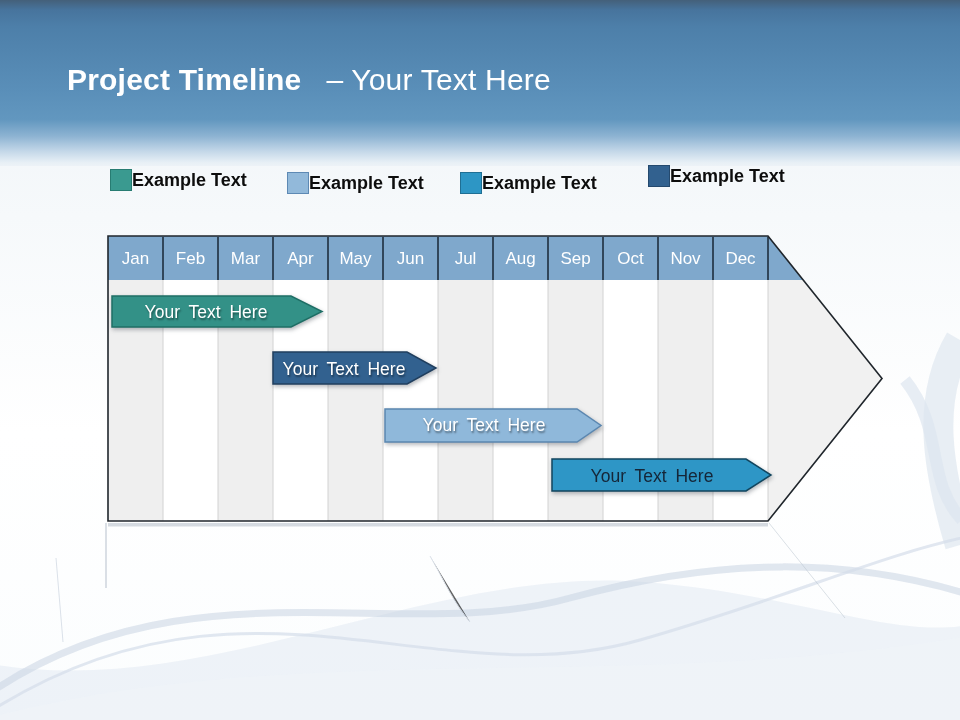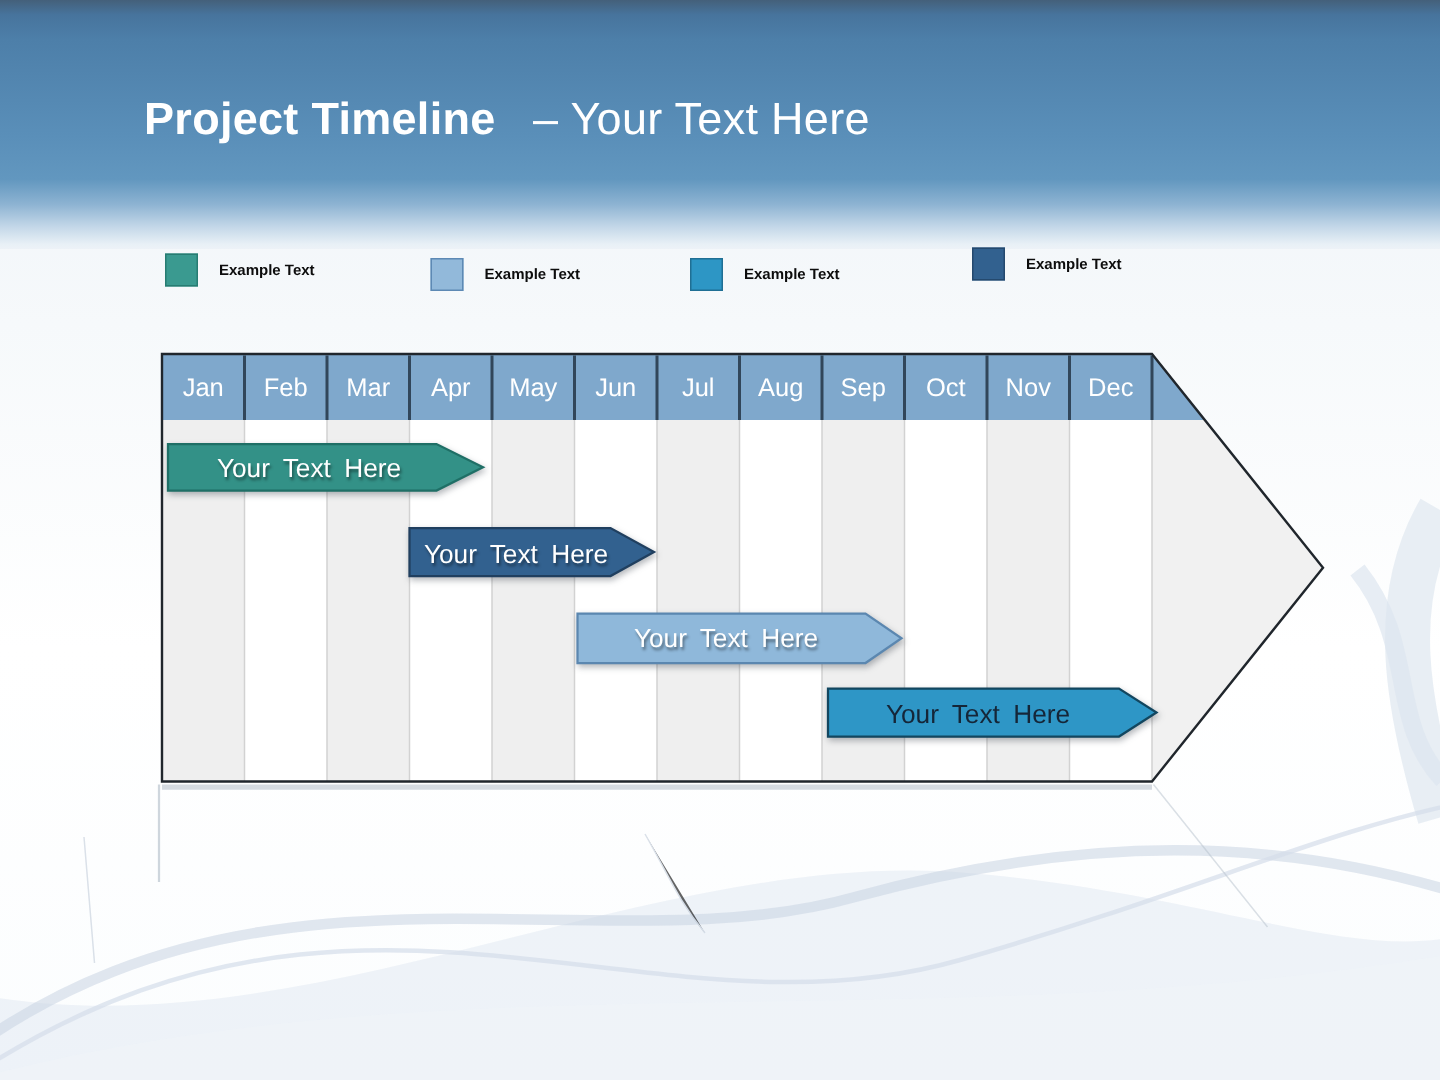--- a/index.html
+++ b/index.html
@@ -10,34 +10,34 @@
   }
   
   .banner{
     position:absolute;left:0;top:0;width:960px;height:166px;
     background:linear-gradient(180deg,#44607a 0%,#47749d 6%,#4d7fa9 16%,#5a8fb9 55%,#6297bf 72%,#8db3d2 82%,#c3d7e8 91%,#e8f0f6 98%,#edf2f7 100%);
   }
   .slide-title{
     position:absolute;left:67px;top:60px;margin:0;
     font-size:30px;line-height:40px;color:#ffffff;letter-spacing:.2px;white-space:nowrap;
   }
-  .slide-title .t-bold{font-weight:700;margin-left:29px;}
+  .slide-title .t-bold{font-weight:700;}
   .slide-title .t-light{font-weight:400;margin-left:25px;}
   
   .waves,.timeline-svg{position:absolute;left:0;top:0;width:960px;height:720px;}
   .waves{z-index:1;}
   .timeline-svg{z-index:3;}
   
   .legend-item{position:absolute;z-index:4;display:flex;align-items:center;}
   .legend-item .swatch{width:22px;height:22px;flex:0 0 auto;box-sizing:border-box;}
   .swatch-0{border:1.5px solid #277c72;}
   .swatch-1{border:1.5px solid #5d89b4;}
   .swatch-2{border:1.5px solid #1f6f94;}
   .swatch-3{border:1.5px solid #24496e;}
-  .legend-label{font-size:10px;font-weight:700;color:#0d0d0d;margin-left:14px;white-space:nowrap;}
+  .legend-label{font-size:18px;font-weight:700;color:#0d0d0d;white-space:nowrap;}
   .li-0{left:110px;top:169px;}
   .li-1{left:287px;top:172px;}
   .li-2{left:460px;top:172px;}
   .li-3{left:648px;top:165px;}
   
   .month-label{font-size:17px;fill:#ffffff;text-anchor:middle;}
   .bar{stroke-width:1.5;}
   .bars-group{filter:drop-shadow(1px 2px 2px rgba(40,50,60,.35));}
   .bar-label{font-size:17.5px;text-anchor:middle;word-spacing:4px;fill:#ffffff;
              text-shadow:1px 2px 2px rgba(0,0,0,.45);}

